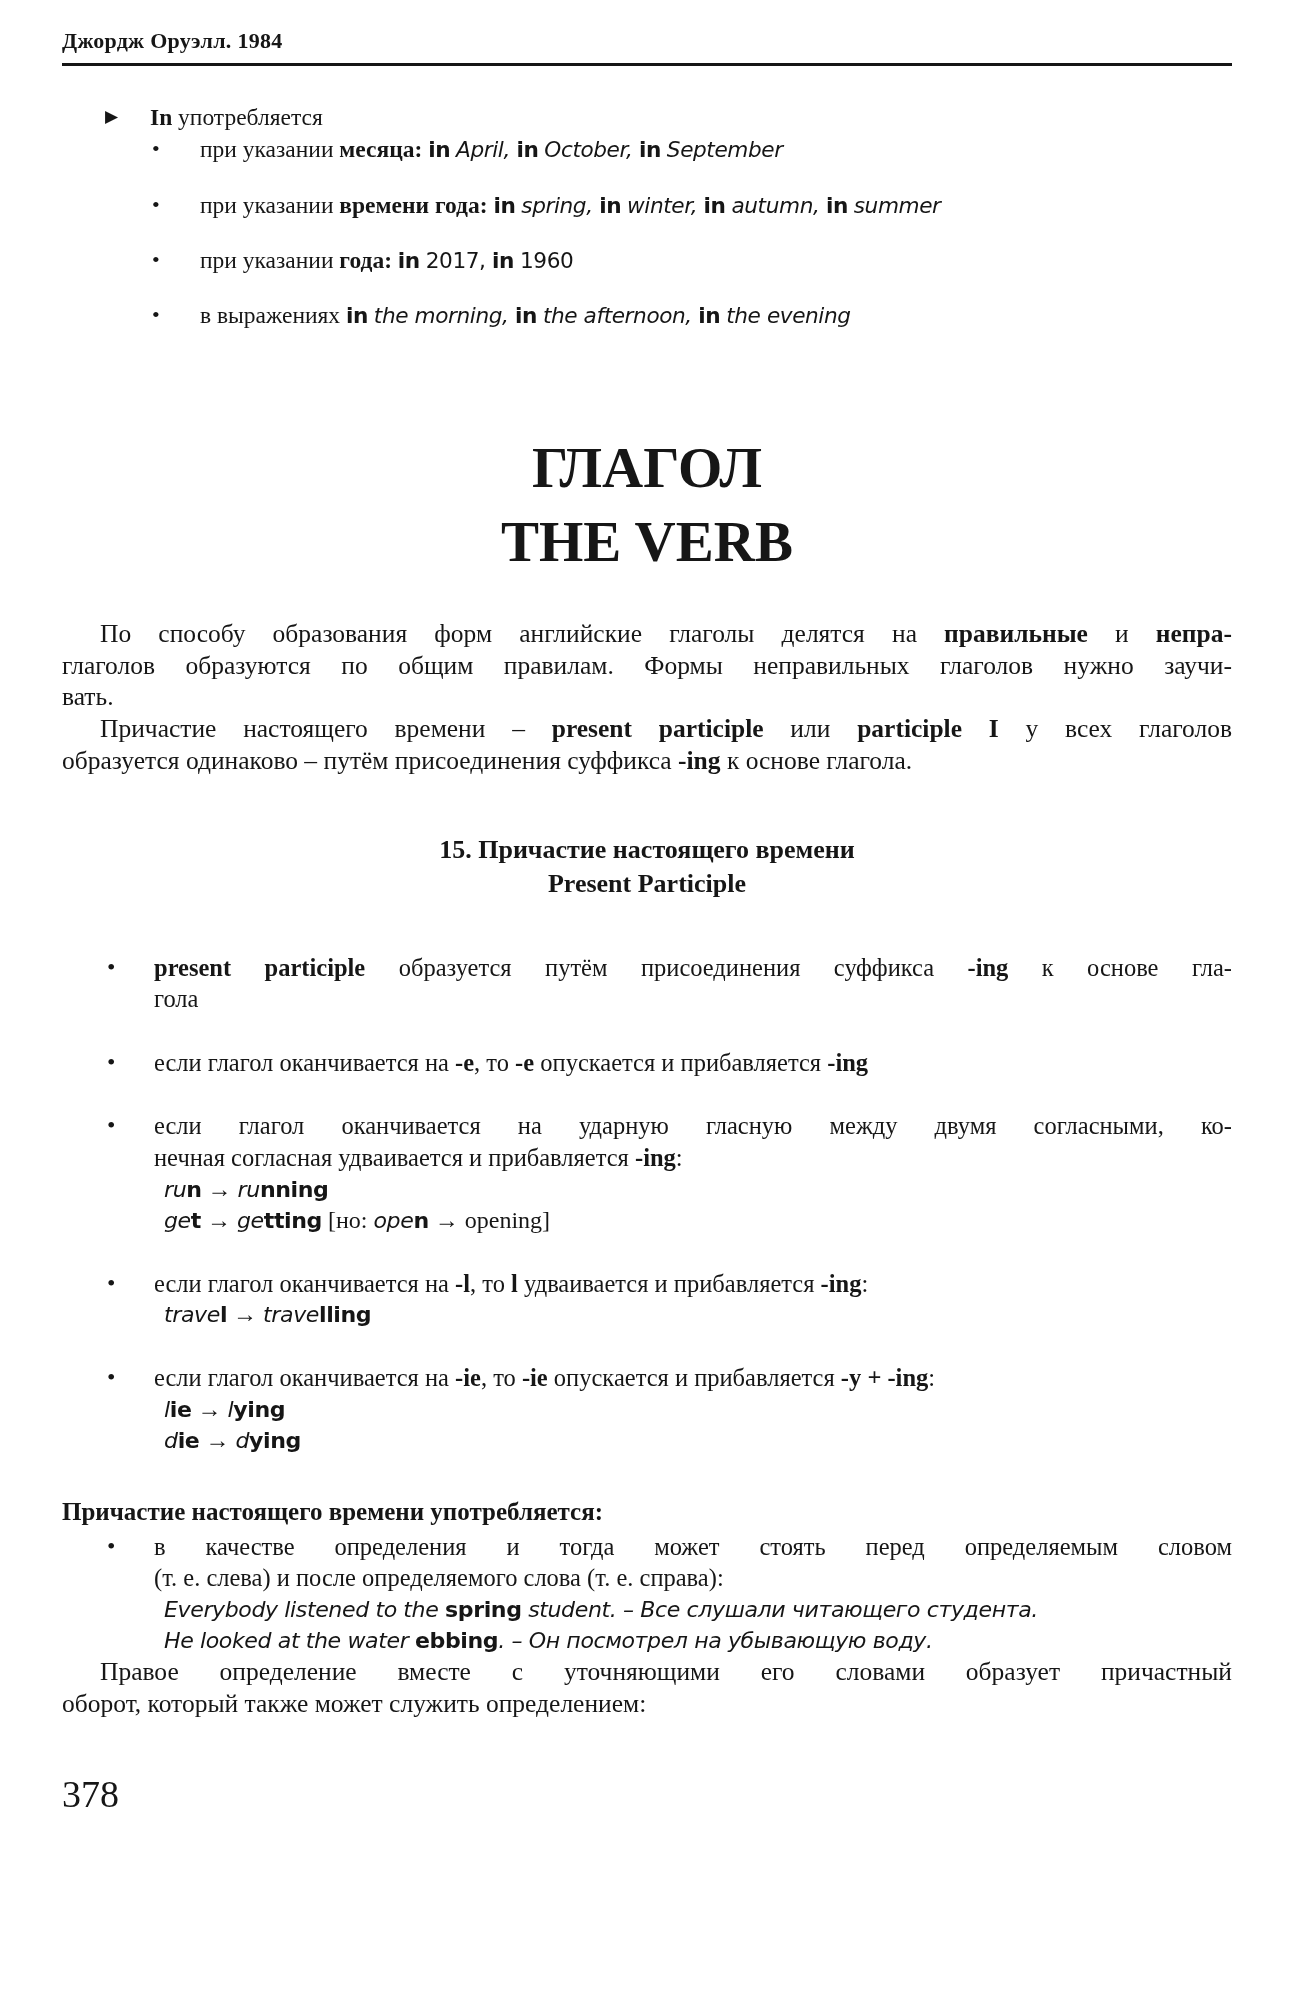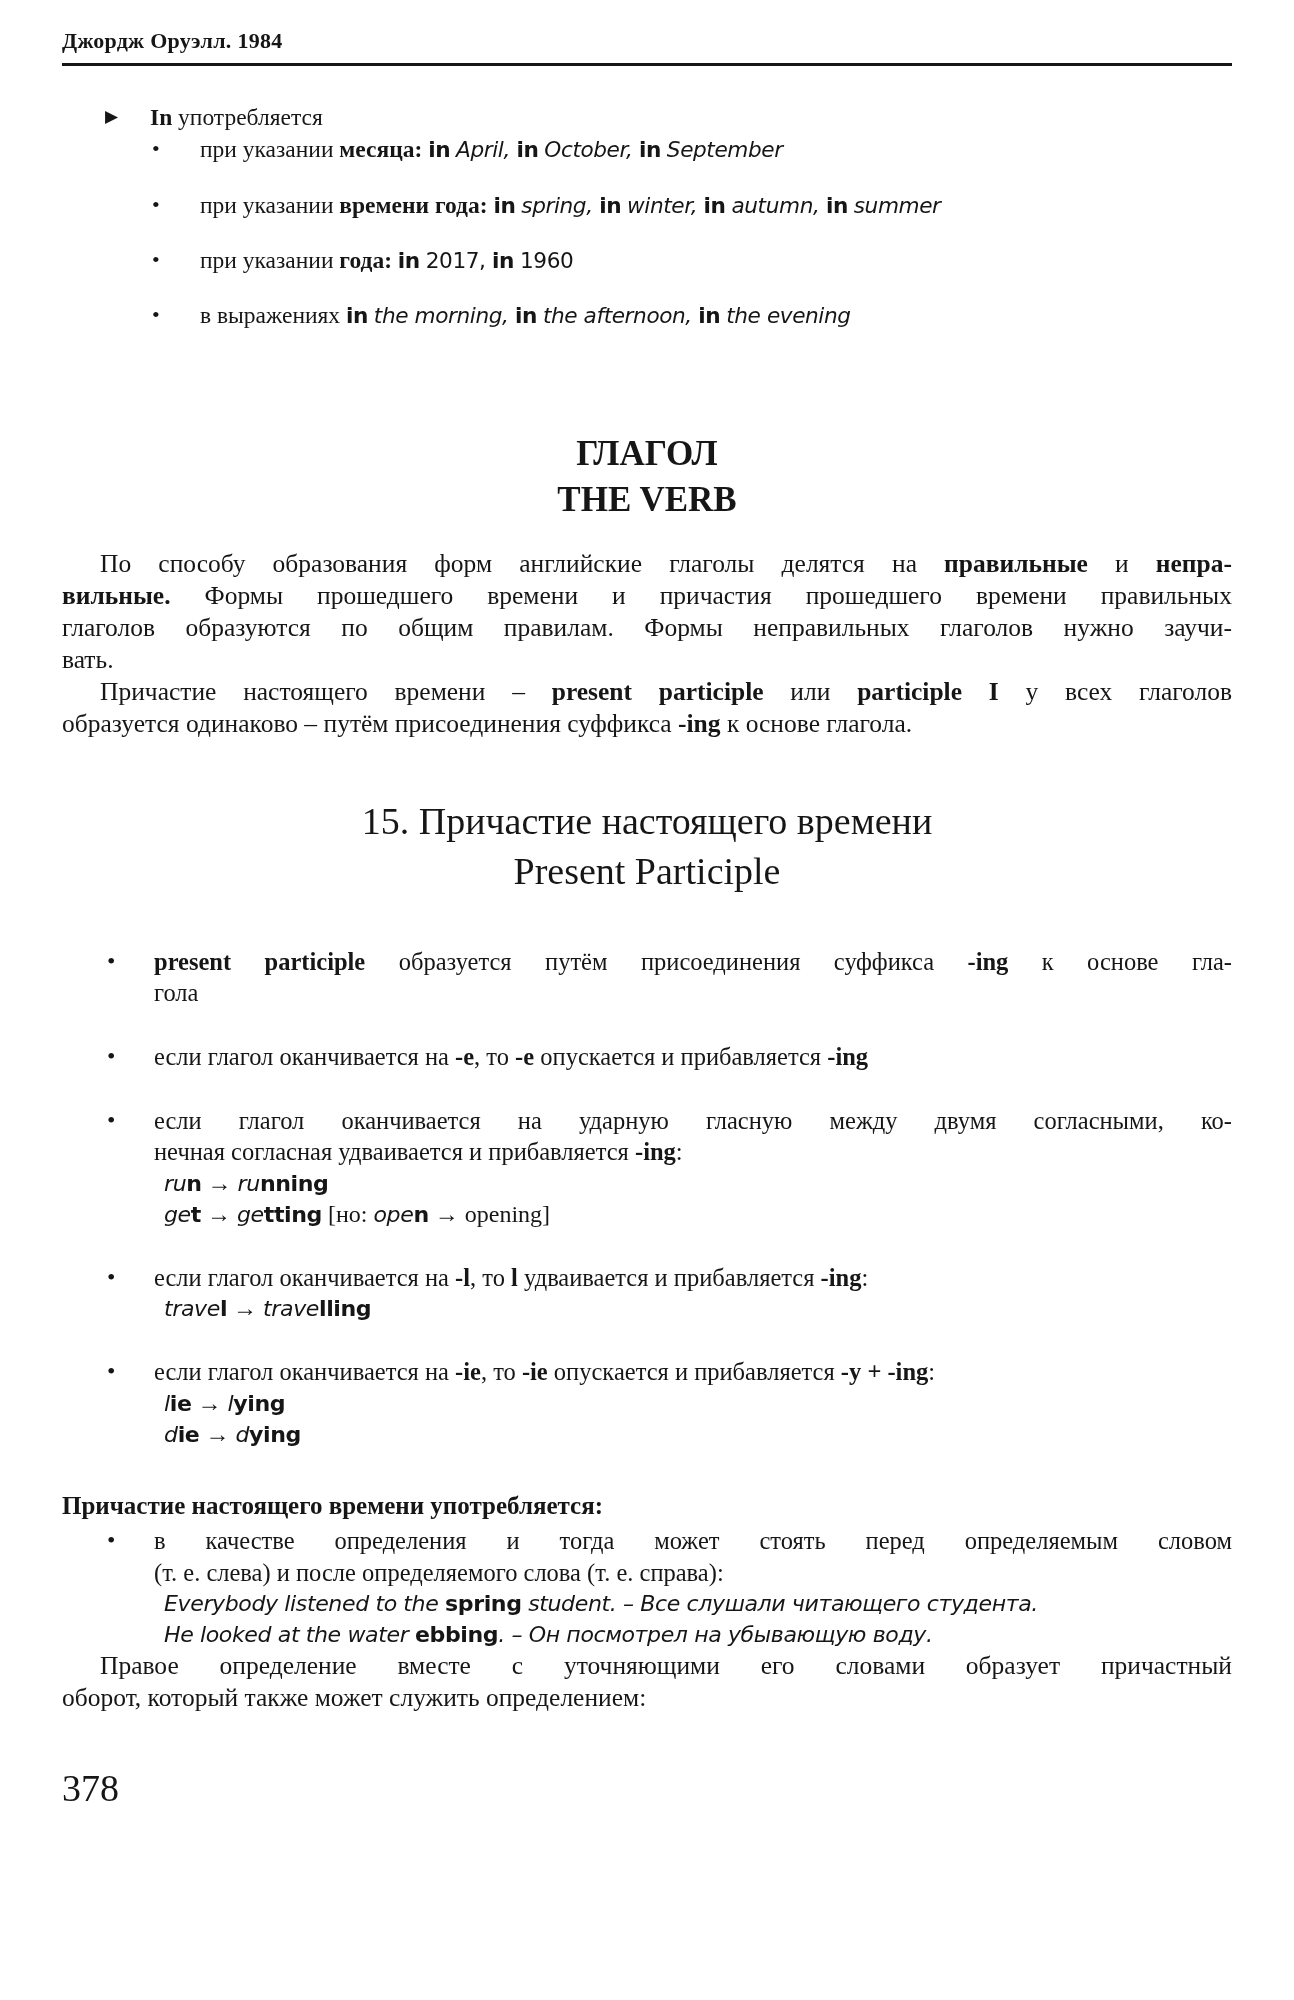--- a/index.html
+++ b/index.html
@@ -20,24 +20,24 @@
   .hdr-rule{border:0;border-top:3px solid #161616;margin:9px 0 0 0;}
 
   .intro{margin-top:36px;font-size:23.5px;line-height:1.33;}
   .lead-row{display:flex;}
   .lead-row .tri{flex:0 0 45px;margin-left:43px;font-size:17px;line-height:1.8;}
   .intro-item{display:flex;margin-top:24px;}
   .intro-items .intro-item:first-child{margin-top:1px;}
   .intro-item .dot{flex:0 0 48px;margin-left:90px;font-size:22px;}
   .intro-item .txt{flex:1;}
 
-  .title1{margin-top:100px;text-align:center;font-size:35px;font-weight:bold;line-height:1.3;}
+  .title1{margin-top:100px;text-align:center;font-size:57px;font-weight:bold;line-height:1.3;}
   .para{font-size:25.5px;line-height:1.25;}
   .para1{margin-top:26px;}
-  .title2{margin-top:56px;text-align:center;font-size:38px;font-weight:normal;line-height:1.32;}
+  .title2{margin-top:56px;text-align:center;font-size:26px;font-weight:bold;line-height:1.32;}
 
   .rules{margin-top:50px;font-size:24.5px;line-height:1.29;}
   .rule-item{display:flex;margin-top:32px;}
   .rules > .rule-item:first-child{margin-top:0;}
   .rule-item .dot{flex:0 0 47px;margin-left:45px;font-size:24px;}
   .rule-body{flex:1;}
   .ex{padding-left:10px;font-size:24px;}
 
   .usage{font-size:24.5px;line-height:1.29;}
   .usage-heading{margin-top:40px;font-size:25px;font-weight:bold;}
@@ -79,21 +79,20 @@
     </div>
 </section>
 
 <h1 class="title1">
   <div>ГЛАГОЛ</div>
   <div>THE VERB</div>
 </h1>
 
 <div class="para para1">
     <div class="line jl ind"><span>По способу образования форм английские глаголы делятся на </span><span class="b">правильные</span><span> и </span><span class="b">непра-</span></div>
-    <div class="line jl"><span class="b">вильные.</span><span> Формы прошедшего времени и причастия прошедшего времени правильных</span></div>
     <div class="line jl"><span>глаголов образуются по общим правилам. Формы неправильных глаголов нужно заучи-</span></div>
     <div class="line"><span>вать.</span></div>
   </div>
 <div class="para">
     <div class="line jl ind"><span>Причастие настоящего времени – </span><span class="b">present participle</span><span> или </span><span class="b">participle I</span><span> у всех глаголов</span></div>
     <div class="line"><span>образуется одинаково – путём присоединения суффикса </span><span class="b">-ing</span><span> к основе глагола.</span></div>
   </div>
 
 <h2 class="title2">
   <div>15. Причастие настоящего времени</div>

